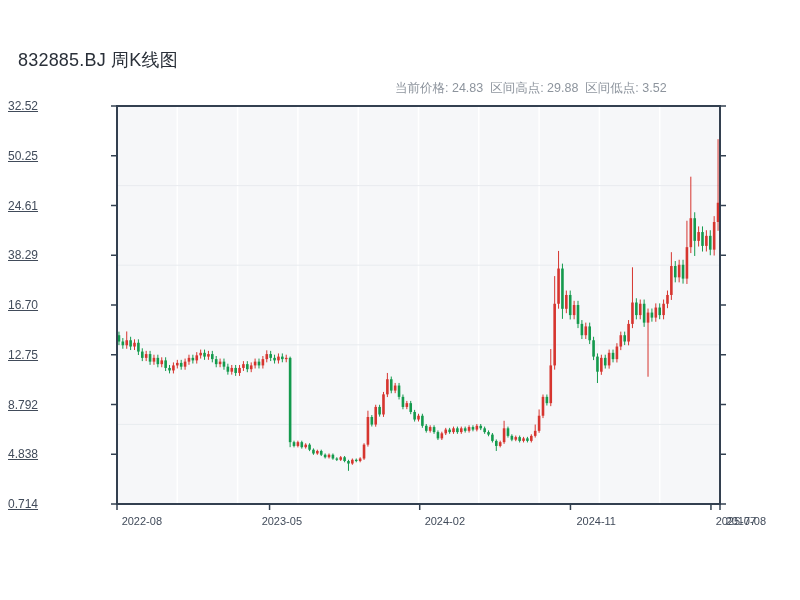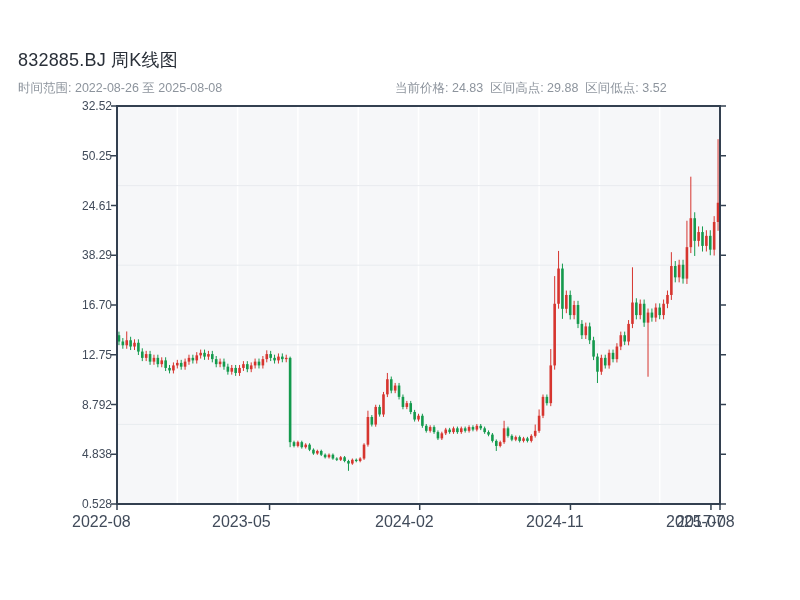--- a/index.html
+++ b/index.html
@@ -3,34 +3,33 @@
 <meta charset="utf-8">
 <style>
   html,body{margin:0;padding:0;}
   .page{position:relative;width:800px;height:600px;background:#ffffff;
         font-family:"Liberation Sans",sans-serif;overflow:hidden;margin-top:26px;}
   .title{position:absolute;left:18px;top:22px;margin:0;font-size:18px;font-weight:400;
          color:#2a3039;letter-spacing:.2px;}
   .sub{position:absolute;top:54px;font-size:12.5px;color:#8d949d;white-space:pre;}
   .sub.range{left:18px;}
   .sub.stats{left:395px;text-align:center;}
-  .ylab{position:absolute;left:8px;width:104px;text-align:right;
-        font-size:12px;line-height:12px;color:#414b5a;}
-  .xlab{position:absolute;top:489px;width:90px;text-align:left;
-        font-size:16px;line-height:13px;color:#414b5a;}
+  .ylab{position:absolute;left:8px;width:104px;text-align:left;
+        font-size:12px;line-height:12px;color:#414b5a;text-decoration:underline;}
+  .xlab{position:absolute;top:489px;width:90px;text-align:right;
+        font-size:11px;line-height:13px;color:#414b5a;}
   svg{position:absolute;left:0;top:0;}
 </style>
 </head>
 <body>
 
 <div class="page">
 
   <h1 class="title">832885.BJ 周K线图</h1>
 
-  <div class="sub range">时间范围: 2022-08-26 至 2025-08-08</div>
   <div class="sub stats">当前价格: 24.83  区间高点: 29.88  区间低点: 3.52</div>
 
   <svg id="chart-svg" width="800" height="600">
       <rect x="117" y="80" width="603" height="398" fill="#f6f7f9"></rect>
       <line x1="177.3" y1="81" x2="177.3" y2="477" stroke="#ffffff" stroke-width="1.5"></line>
       <line x1="237.6" y1="81" x2="237.6" y2="477" stroke="#ffffff" stroke-width="1.5"></line>
       <line x1="297.9" y1="81" x2="297.9" y2="477" stroke="#ffffff" stroke-width="1.5"></line>
       <line x1="358.2" y1="81" x2="358.2" y2="477" stroke="#ffffff" stroke-width="1.5"></line>
       <line x1="418.5" y1="81" x2="418.5" y2="477" stroke="#ffffff" stroke-width="1.5"></line>
       <line x1="478.8" y1="81" x2="478.8" y2="477" stroke="#ffffff" stroke-width="1.5"></line>
@@ -379,21 +378,21 @@
     </svg>
 
   <span class="ylab" style="top:74px">32.52</span>
   <span class="ylab" style="top:124px">50.25</span>
   <span class="ylab" style="top:174px">24.61</span>
   <span class="ylab" style="top:223px">38.29</span>
   <span class="ylab" style="top:273px">16.70</span>
   <span class="ylab" style="top:323px">12.75</span>
   <span class="ylab" style="top:373px">8.792</span>
   <span class="ylab" style="top:422px">4.838</span>
-  <span class="ylab" style="top:472px">0.528</span>
+  <span class="ylab" style="top:472px">0.714</span>
 
   <span class="xlab" style="left:72px">2022-08</span>
   <span class="xlab" style="left:212px">2023-05</span>
   <span class="xlab" style="left:375px">2024-02</span>
   <span class="xlab" style="left:526px">2024-11</span>
   <span class="xlab" style="left:666px">2025-07</span>
   <span class="xlab" style="left:676px">2017-08</span>
 
 </div>
 

